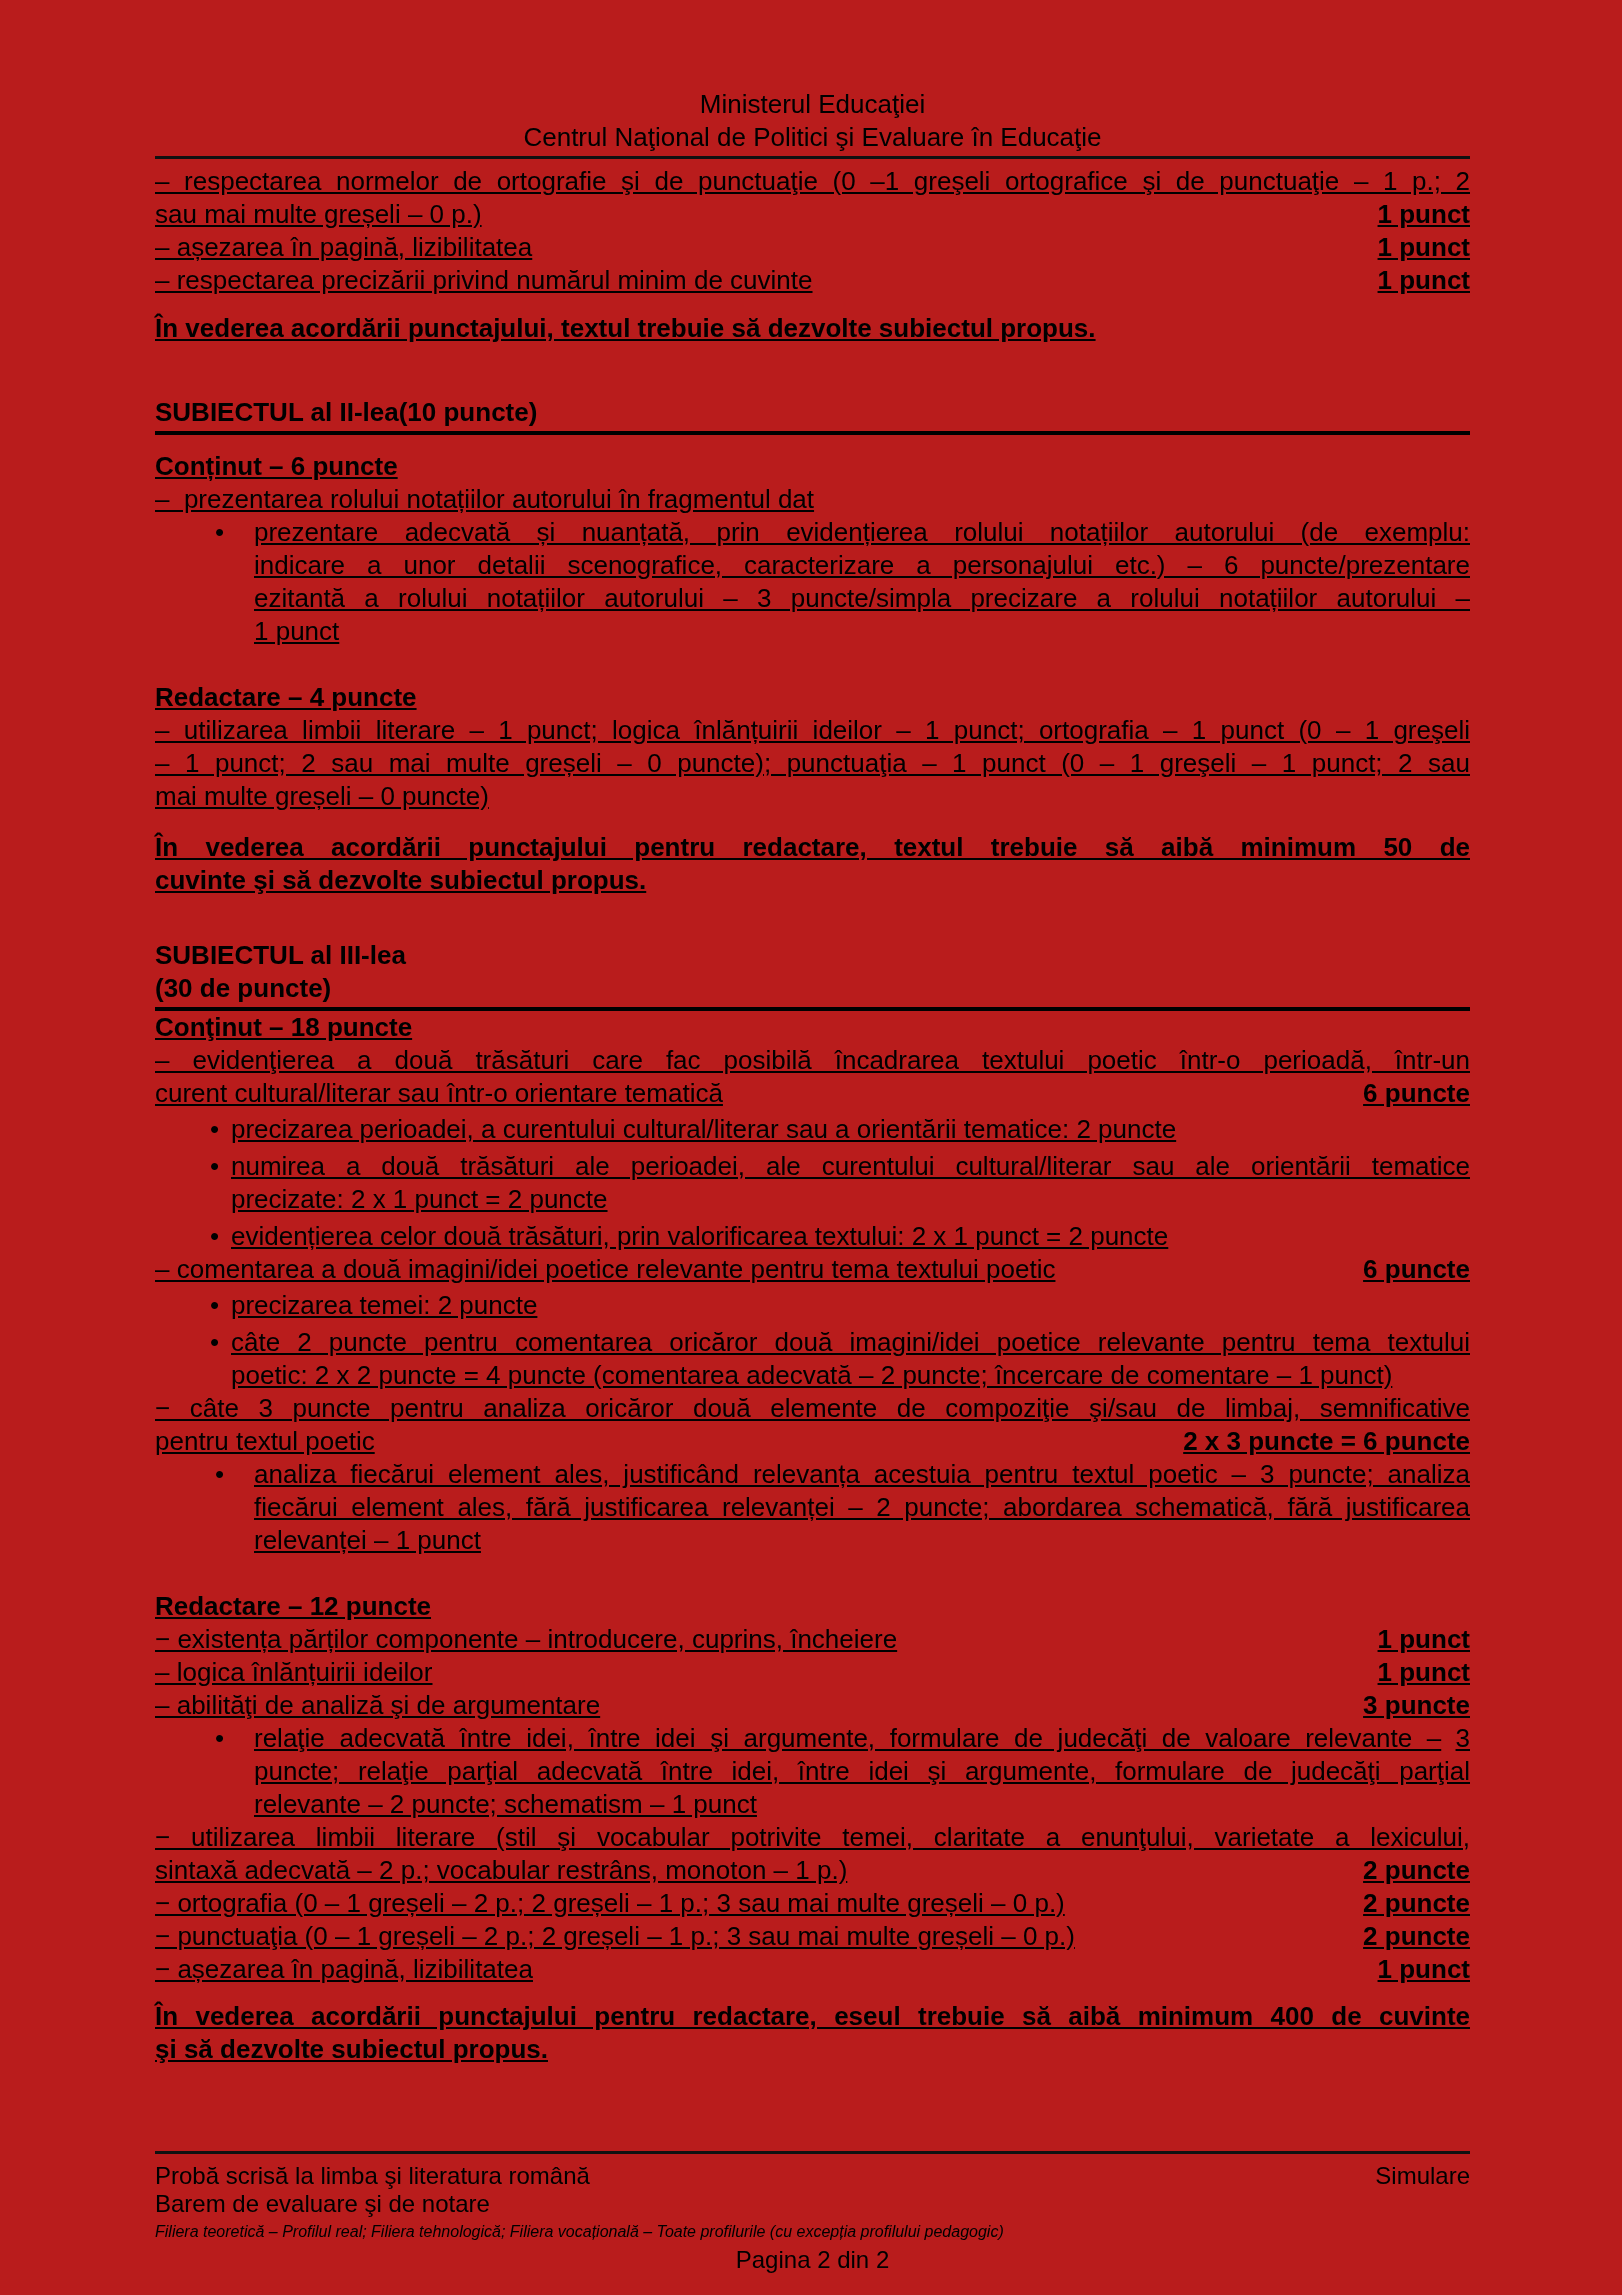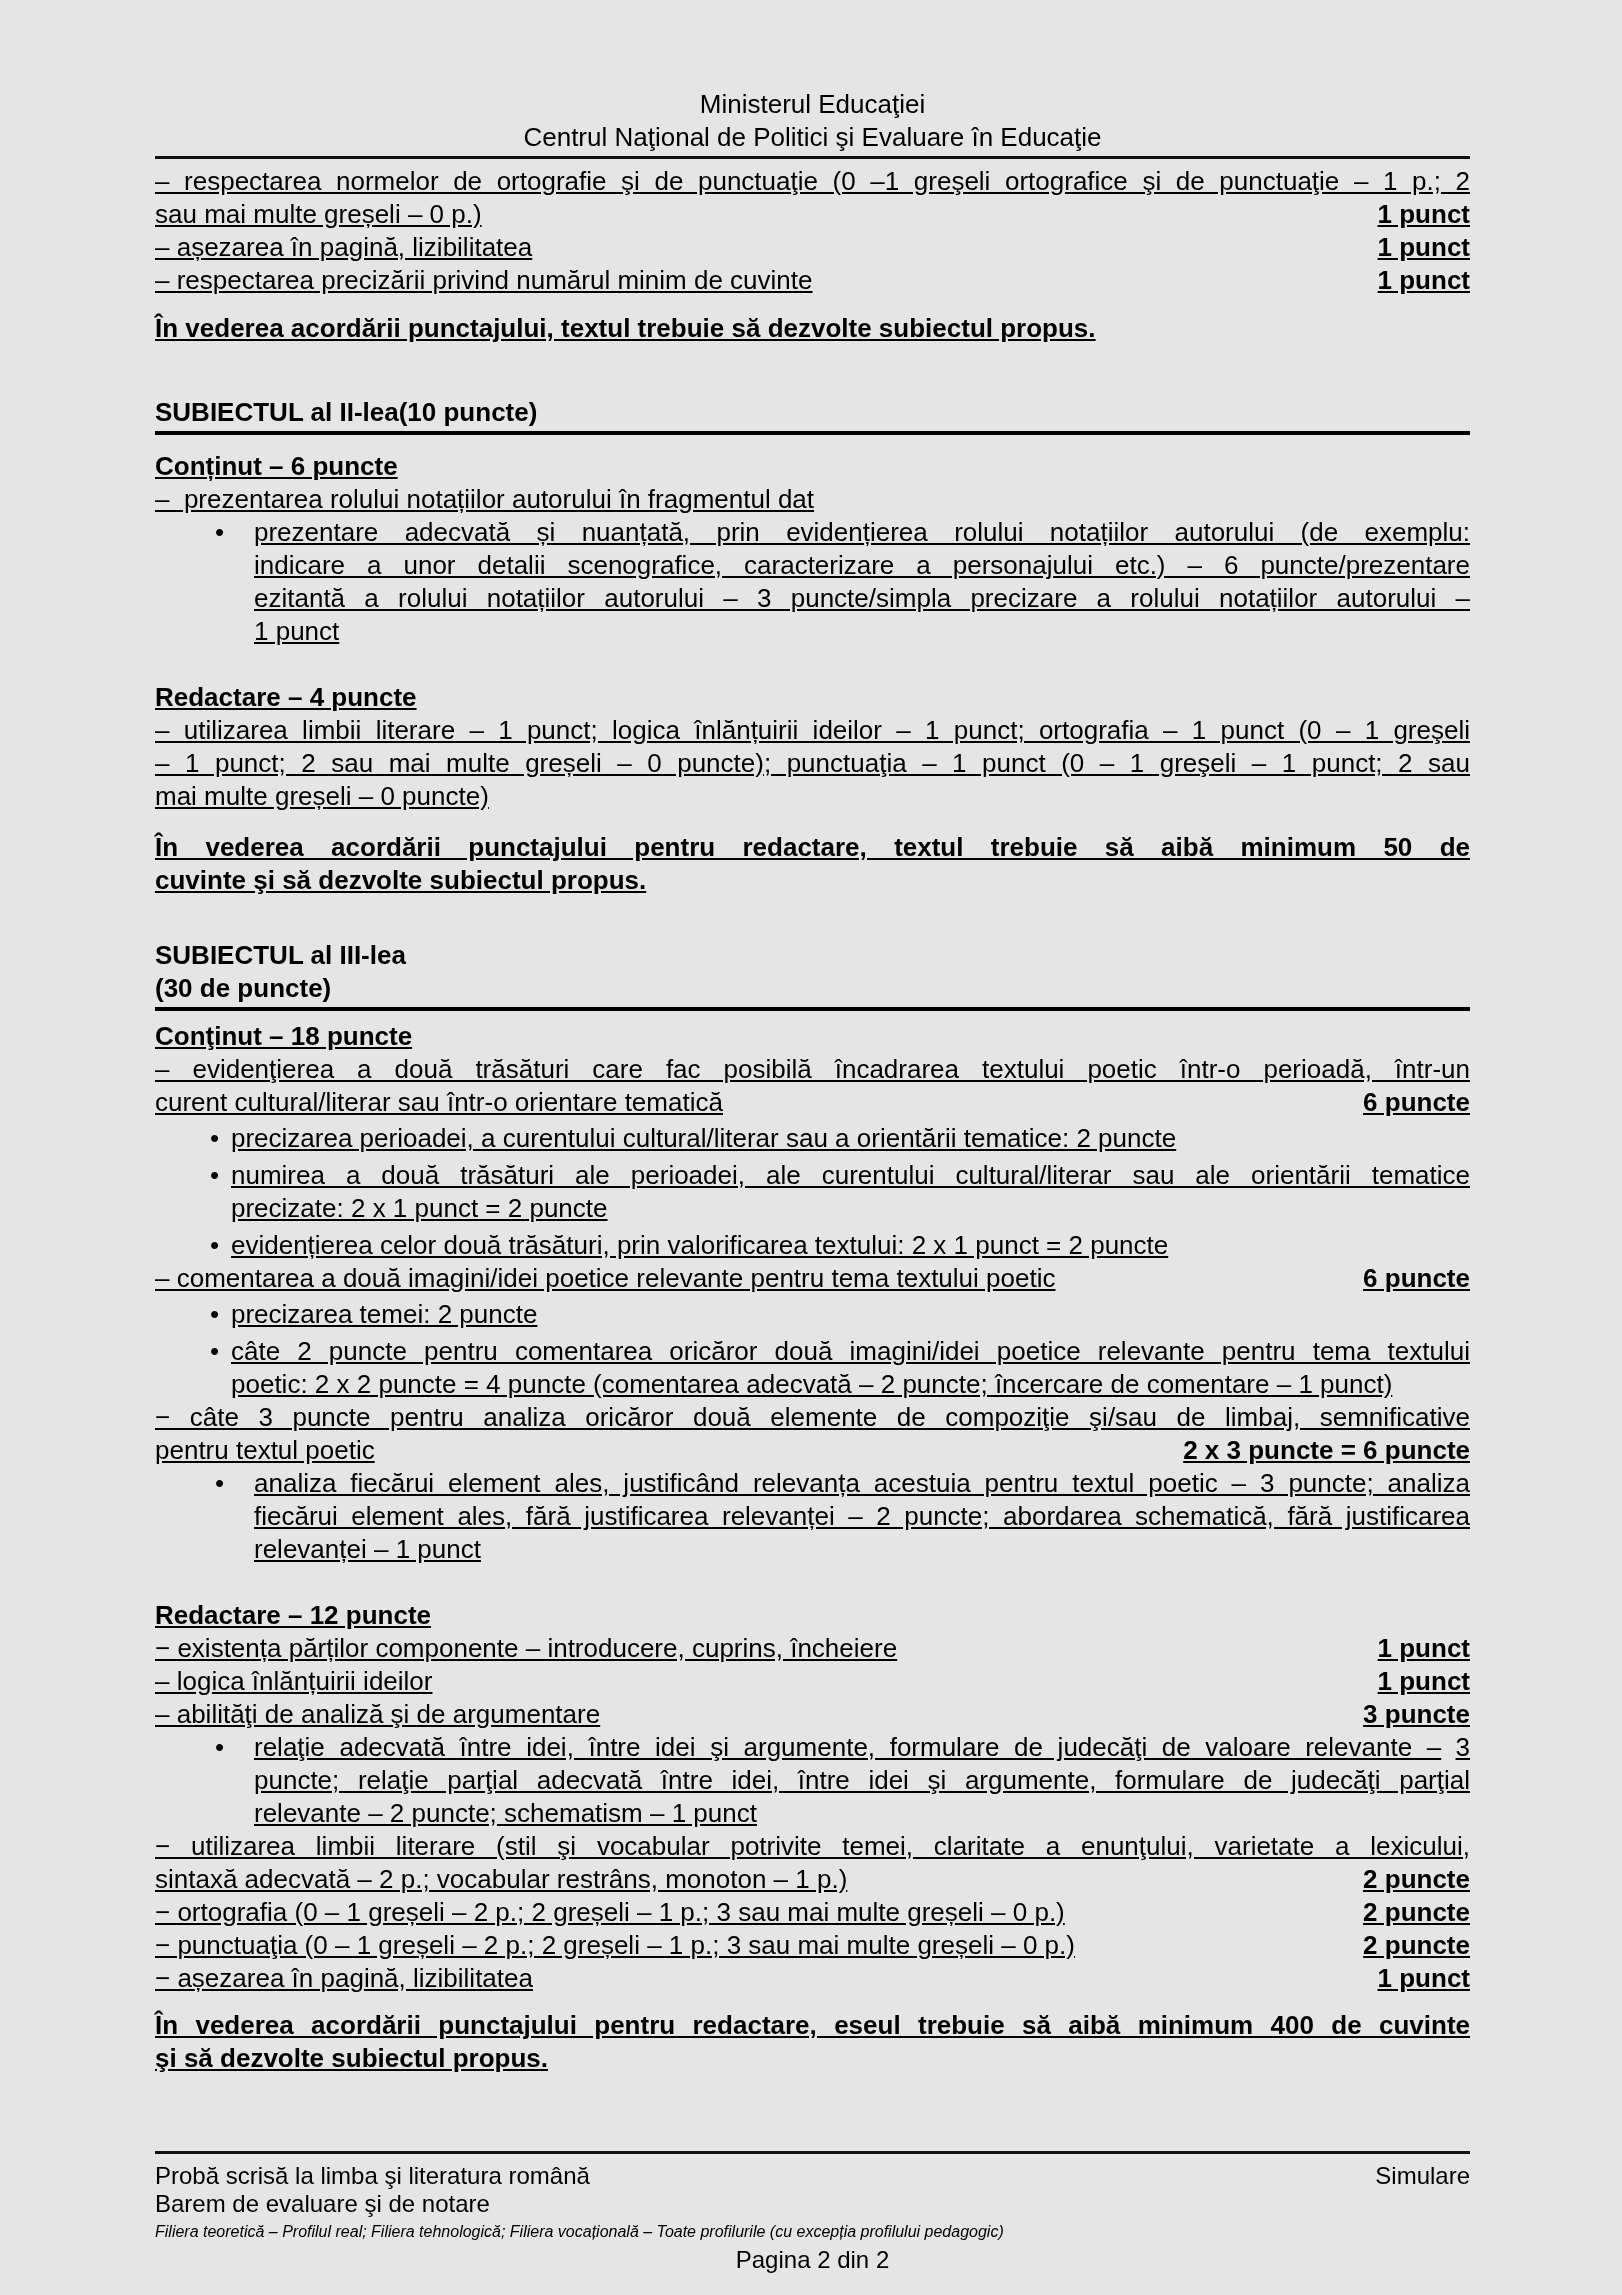--- a/index.html
+++ b/index.html
@@ -1,20 +1,20 @@
 <!DOCTYPE html>
 <html style="font-size:9.6px"><head>
 <meta charset="utf-8">
 <style>
   html, body { margin: 0; padding: 0; background: #ffffff; }
   .page {
     position: relative;
     width: 1623px;
     height: 2295px;
-    background: #e5e5e5;
+    background: #b91c1c;
     color: #000000;
     font-family: "Liberation Sans", sans-serif;
     font-size: 26px;
     line-height: 33px;
     overflow: hidden;
   }
   .content {
     position: absolute;
     left: 155px;
     top: 88px;
@@ -110,21 +110,21 @@
         <div class="line bold" style="margin-top: 33px;"><span>Redactare – 4 puncte</span></div>
         <div class="line stretch"><span>– utilizarea limbii literare – 1 punct; logica înlănțuirii ideilor – 1 punct; ortografia – 1 punct (0 – 1 greşeli</span></div>
         <div class="line stretch"><span>– 1 punct; 2 sau mai multe greșeli – 0 puncte); punctuaţia – 1 punct (0 – 1 greşeli – 1 punct; 2 sau</span></div>
         <div class="line"><span>mai multe greșeli – 0 puncte)</span></div>
         <div class="line bold stretch" style="margin-top: 18px;"><span>În vederea acordării punctajului pentru redactare, textul trebuie să aibă minimum 50 de</span></div>
         <div class="line bold"><span>cuvinte şi să dezvolte subiectul propus.</span></div>
         <div class="section-heading" style="margin-top: 42px; flex-direction: column;">
           <span>SUBIECTUL al III-lea</span>
           <span>(30 de puncte)</span>
         </div>
-        <div class="line bold" style="margin-top: 9px;"><span>Conţinut – 18 puncte</span></div>
+        <div class="line bold" style=""><span>Conţinut – 18 puncte</span></div>
         <div class="line stretch"><span>– evidenţierea a două trăsături care fac posibilă încadrarea textului poetic într-o perioadă, într-un</span></div>
         <div class="line row">
           <span class="txt">curent cultural/literar sau într-o orientare tematică</span>
           <span class="pts">6 puncte</span>
         </div>
         <div class="line ind-s" style="margin-top: 3.6px;"><span class="bullet s">•</span><span>precizarea perioadei, a curentului cultural/literar sau a orientării tematice: 2 puncte</span></div>
         <div class="line ind-s stretch" style="margin-top: 3.6px;"><span class="bullet s">•</span><span>numirea a două trăsături ale perioadei, ale curentului cultural/literar sau ale orientării tematice</span></div>
         <div class="line ind-s"><span>precizate: 2 x 1 punct = 2 puncte</span></div>
         <div class="line ind-s" style="margin-top: 3.6px;"><span class="bullet s">•</span><span>evidențierea celor două trăsături, prin valorificarea textului: 2 x 1 punct = 2 puncte</span></div>
         <div class="line row">

